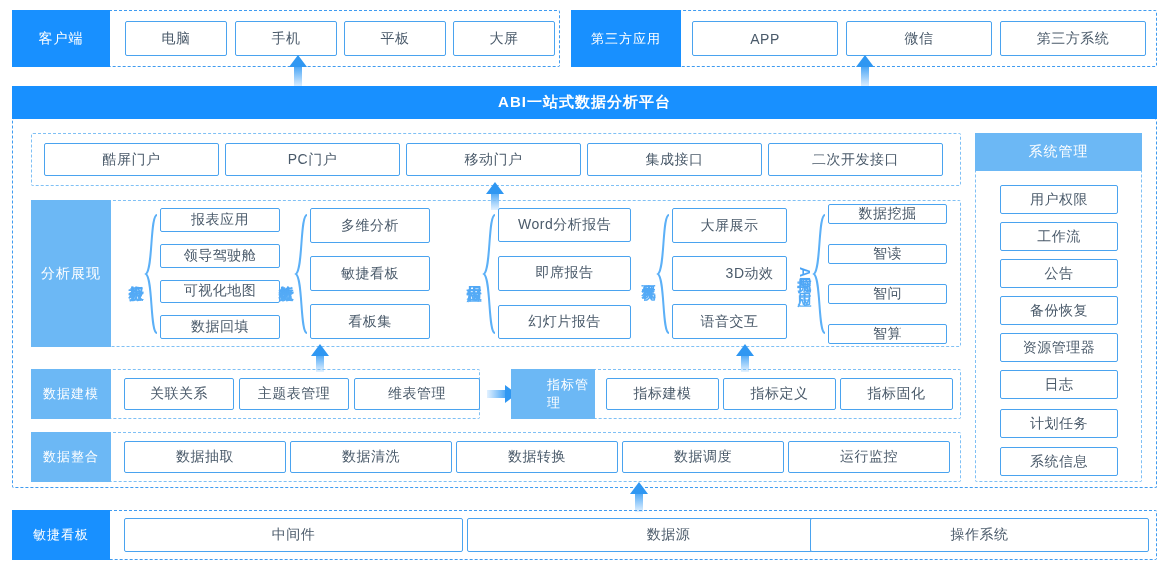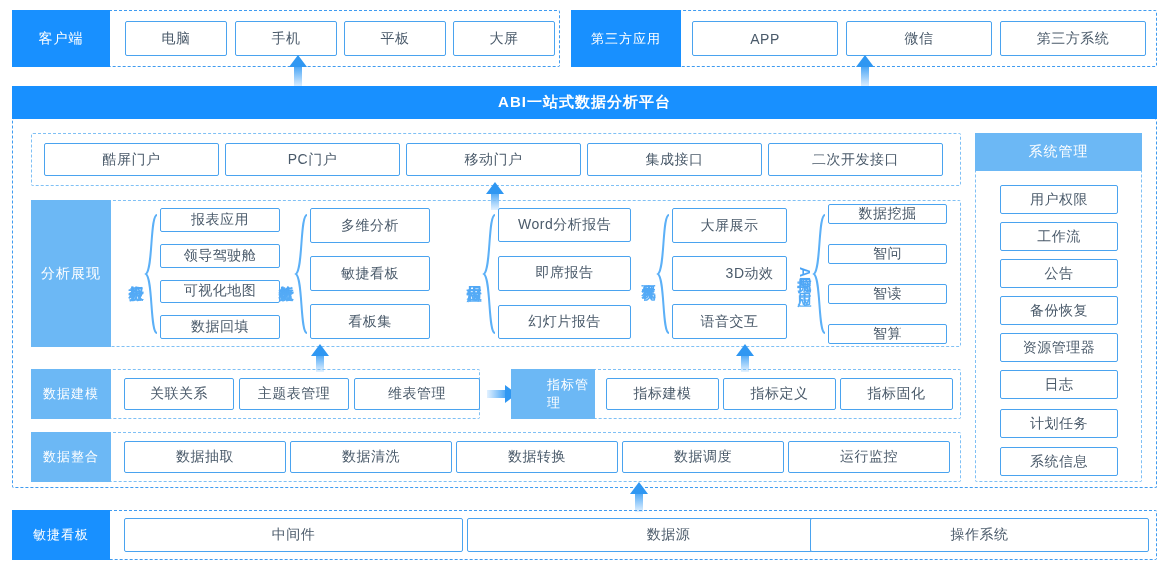--- a/index.html
+++ b/index.html
@@ -164,22 +164,22 @@
   </div>
 </div>
 
 <div class="abs col-group" style="left:797px;top:208px;width:150px;height:131px;">
   <div class="vlabel mixed" style="height:100%;font-size:14px;">挖掘与AI应用</div>
   <svg class="brace" width="14" height="122" viewBox="0 0 14 122">
     <path d="M13 2 C6 2 9 56 2 61 C9 66 6 120 13 120" fill="none" stroke="#5cb0f7" stroke-width="2"></path>
   </svg>
   <div class="col-stack" style="flex:1;height:100%;gap:20px;margin-left:2px;">
     <div class="wbox" style="height:29px;">数据挖掘</div>
+    <div class="wbox" style="height:29px;">智读</div>
     <div class="wbox" style="height:29px;">智问</div>
-    <div class="wbox" style="height:29px;">智读</div>
     <div class="wbox" style="height:29px;">智算</div>
   </div>
 </div>
 
 <div class="abs arw-up" style="left:311px;top:344px;height:28px;">
   <div class="stem" style="height:19px;"></div>
     <div class="head"></div>
 </div>
 <div class="abs arw-up" style="left:736px;top:344px;height:28px;">
   <div class="stem" style="height:19px;"></div>

